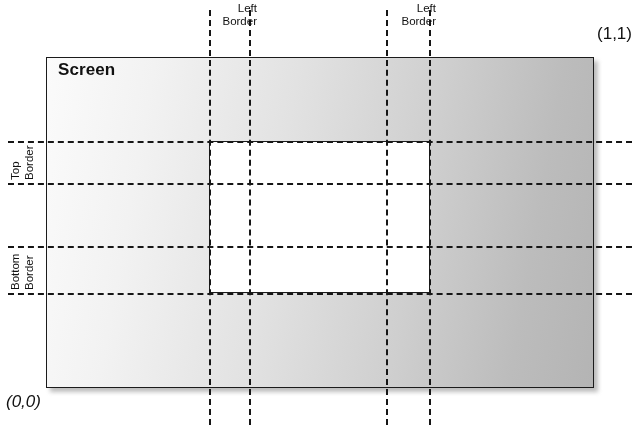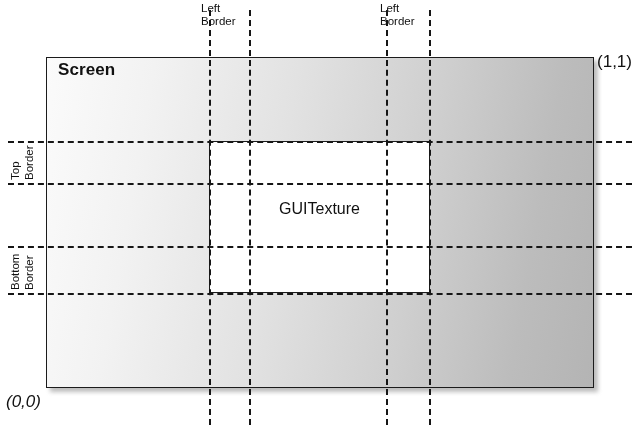--- a/index.html
+++ b/index.html
@@ -94,21 +94,21 @@
     height: 0;
     border-top: 2px dashed #161616;
   }
 
   
   .edge-label {
     position: absolute;
     font-size: 11.5px;
     line-height: 13px;
     color: #111;
-    text-align: left;
+    text-align: right;
     white-space: nowrap;
   }
   .edge-label .l2 { display: block; }
 
   .side-label {
     position: absolute;
     font-size: 11.5px;
     line-height: 13px;
     color: #111;
     white-space: nowrap;
@@ -126,21 +126,20 @@
 </head>
 <body>
 
 <div id="canvas">
 
   <div id="screen-shadow"></div>
   <div id="screen-rect"></div>
   <div id="screen-label">Screen</div>
 
   <div id="guitexture-rect"></div>
-  <div id="guitexture-label">GUITexture</div>
 
   <div class="vline" style="left:209px"></div>
   <div class="vline" style="left:249px"></div>
   <div class="vline" style="left:386px"></div>
   <div class="vline" style="left:429px"></div>
 
   <div class="hline" style="top:141px"></div>
   <div class="hline" style="top:183px"></div>
   <div class="hline" style="top:246px"></div>
   <div class="hline" style="top:293px"></div>
@@ -154,16 +153,16 @@
     <span>Left</span>
     <span class="l2">Border</span>
   </div>
 
   <div class="side-label" style="left:9px; top:180px;">Top</div>
   <div class="side-label" style="left:23px; top:180px;">Border</div>
 
   <div class="side-label" style="left:9px; top:290px;">Bottom</div>
   <div class="side-label" style="left:23px; top:290px;">Border</div>
 
-  <div class="corner-label" style="right:8px; top:52px;">(1,1)</div>
+  <div class="corner-label" style="right:8px; top:24px;">(1,1)</div>
   <div class="corner-label" style="left:6px; top:392px;font-style:italic;">(0,0)</div>
 
 </div>
 
 </body></html>

